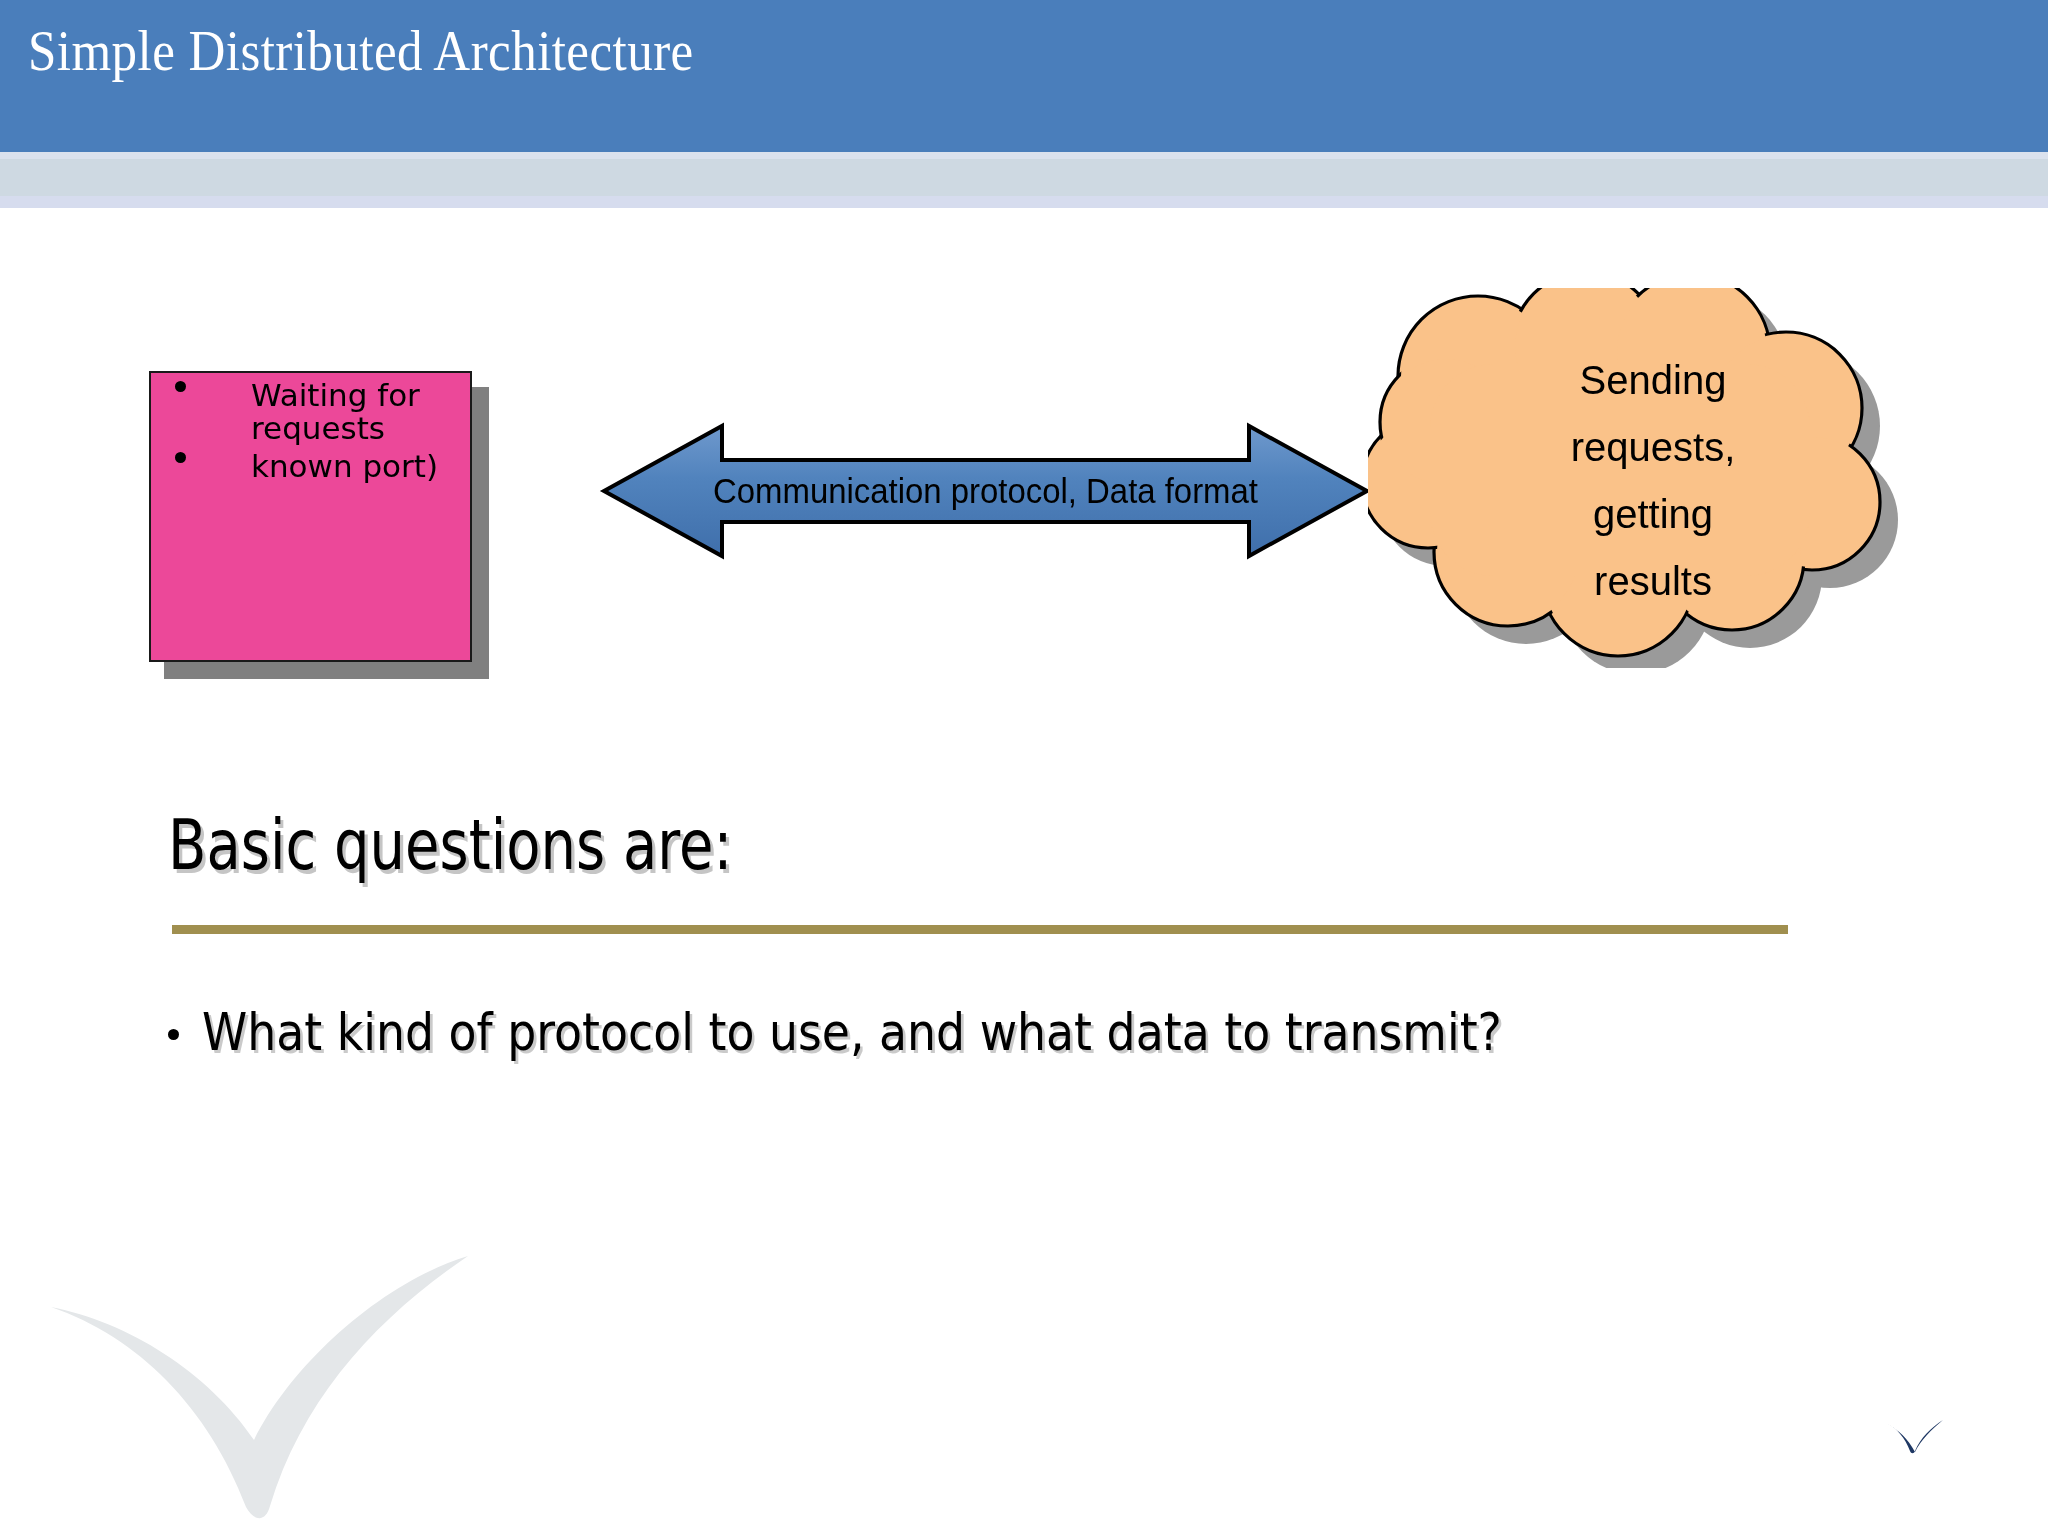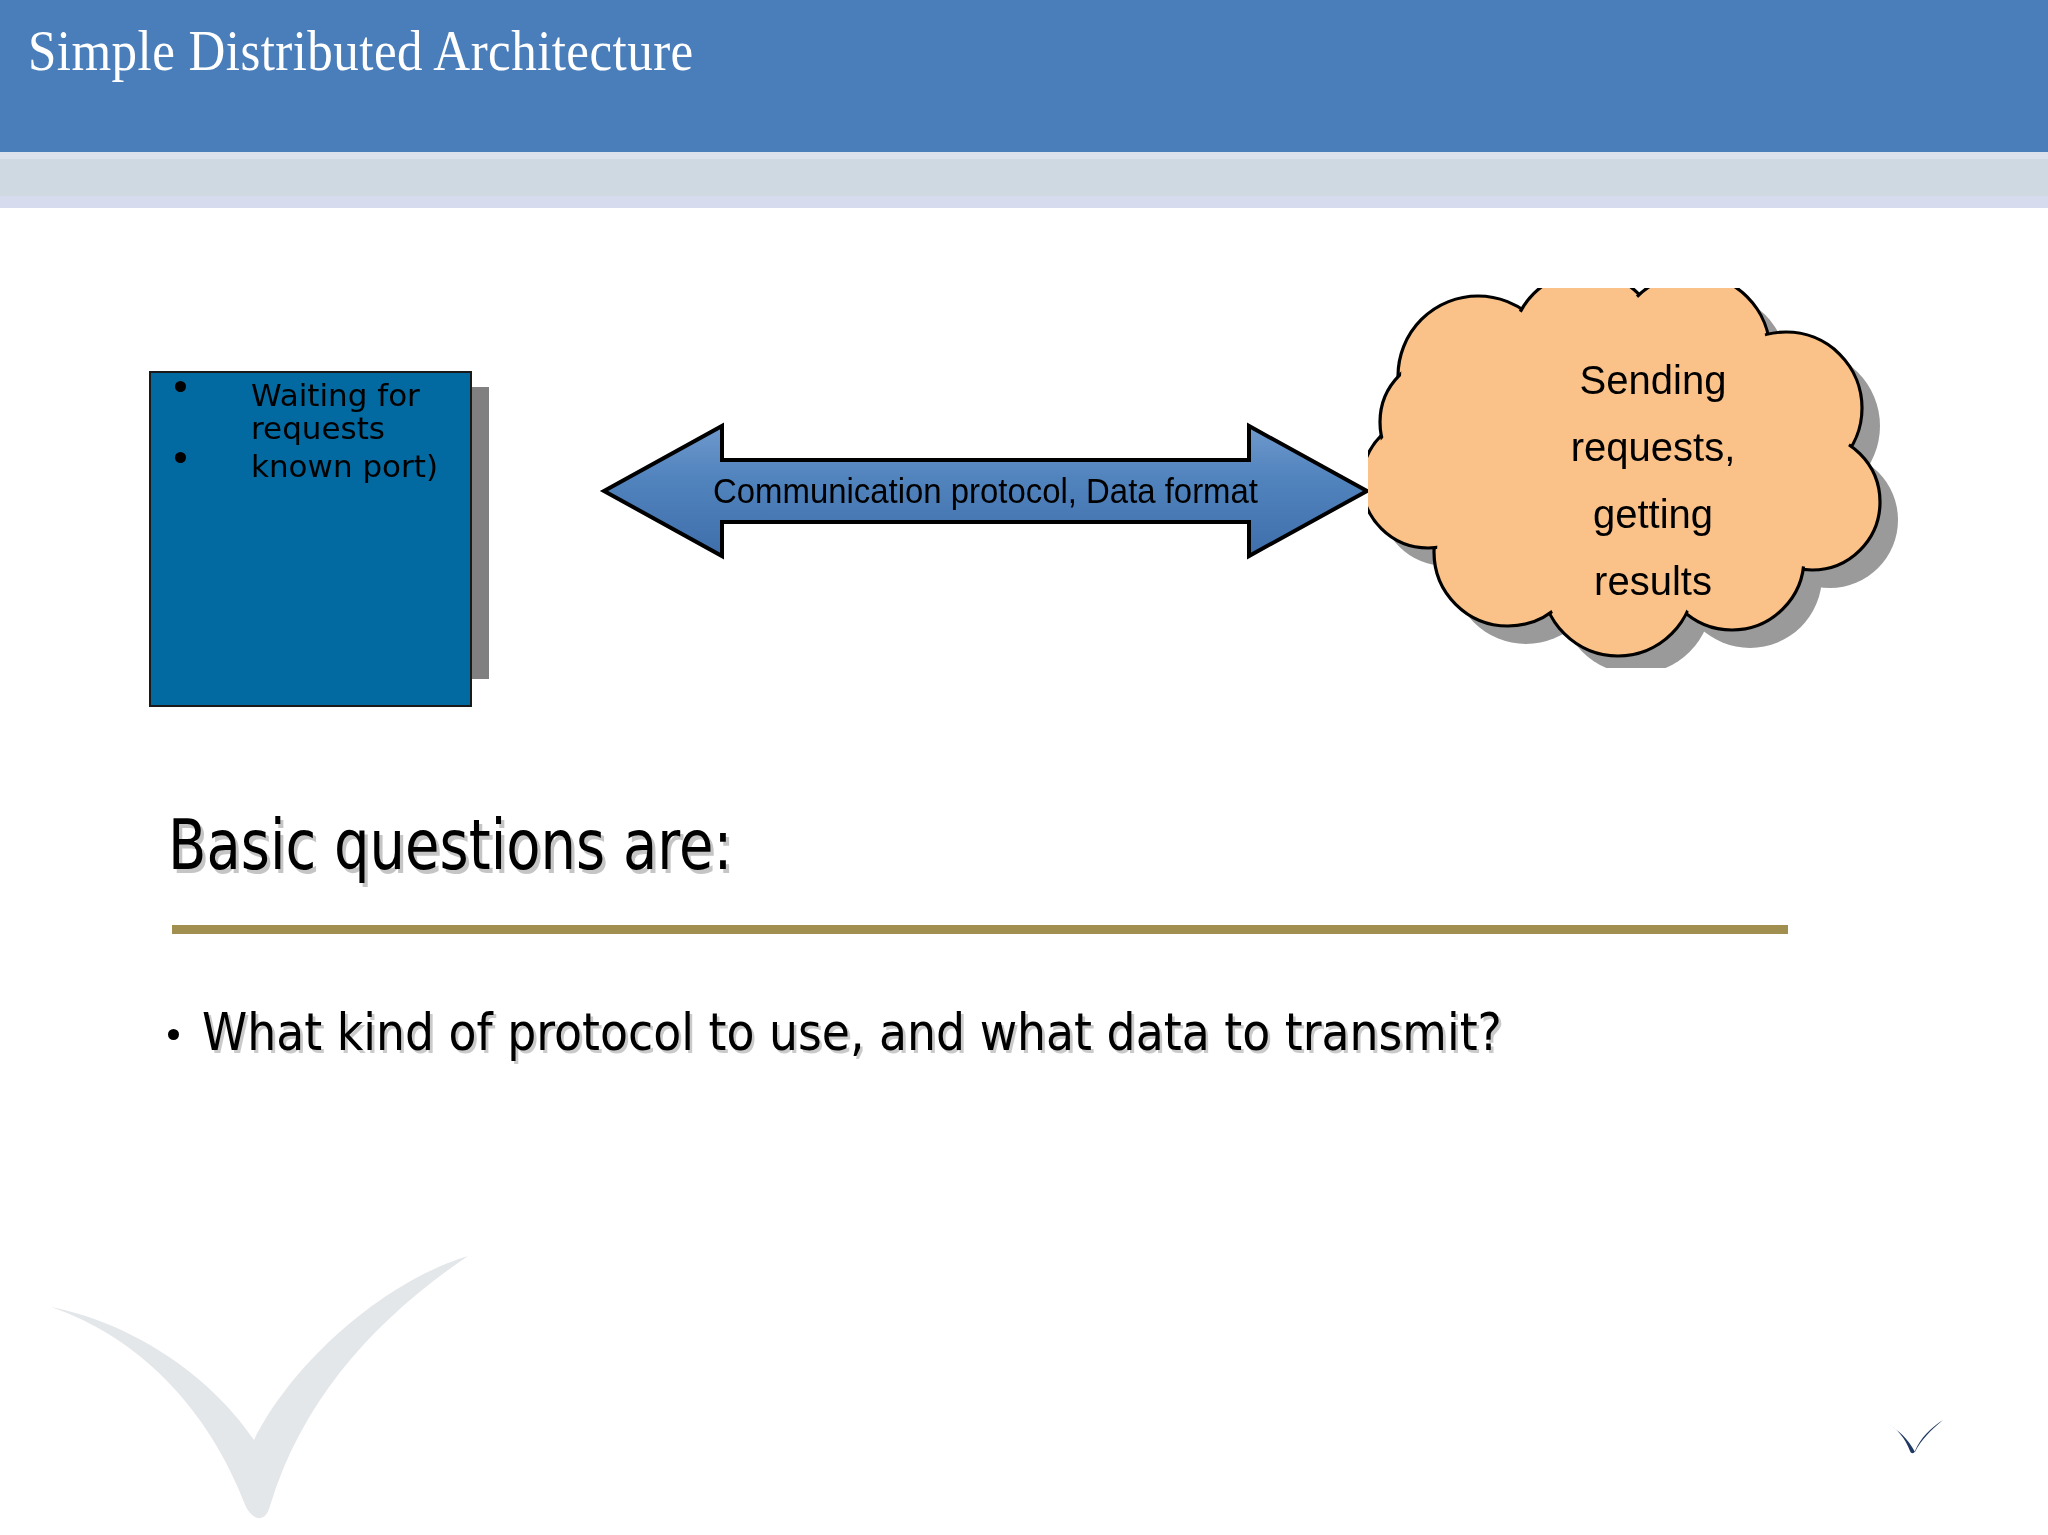--- a/index.html
+++ b/index.html
@@ -72,22 +72,22 @@
     top: 387px;
     width: 325px;
     height: 292px;
     background: #808080;
   }
   .server-box {
     position: absolute;
     left: 149px;
     top: 371px;
     width: 323px;
-    height: 336px;
-    background: #0369a1;
+    height: 291px;
+    background: #ec4899;
     border: 2px solid #1a1a1a;
     box-sizing: border-box;
     text-decoration: underline;
   }
   .server-list {
     position: absolute;
     left: 0; top: 6px;
     width: 100%;
     margin: 0;
     padding: 0;

